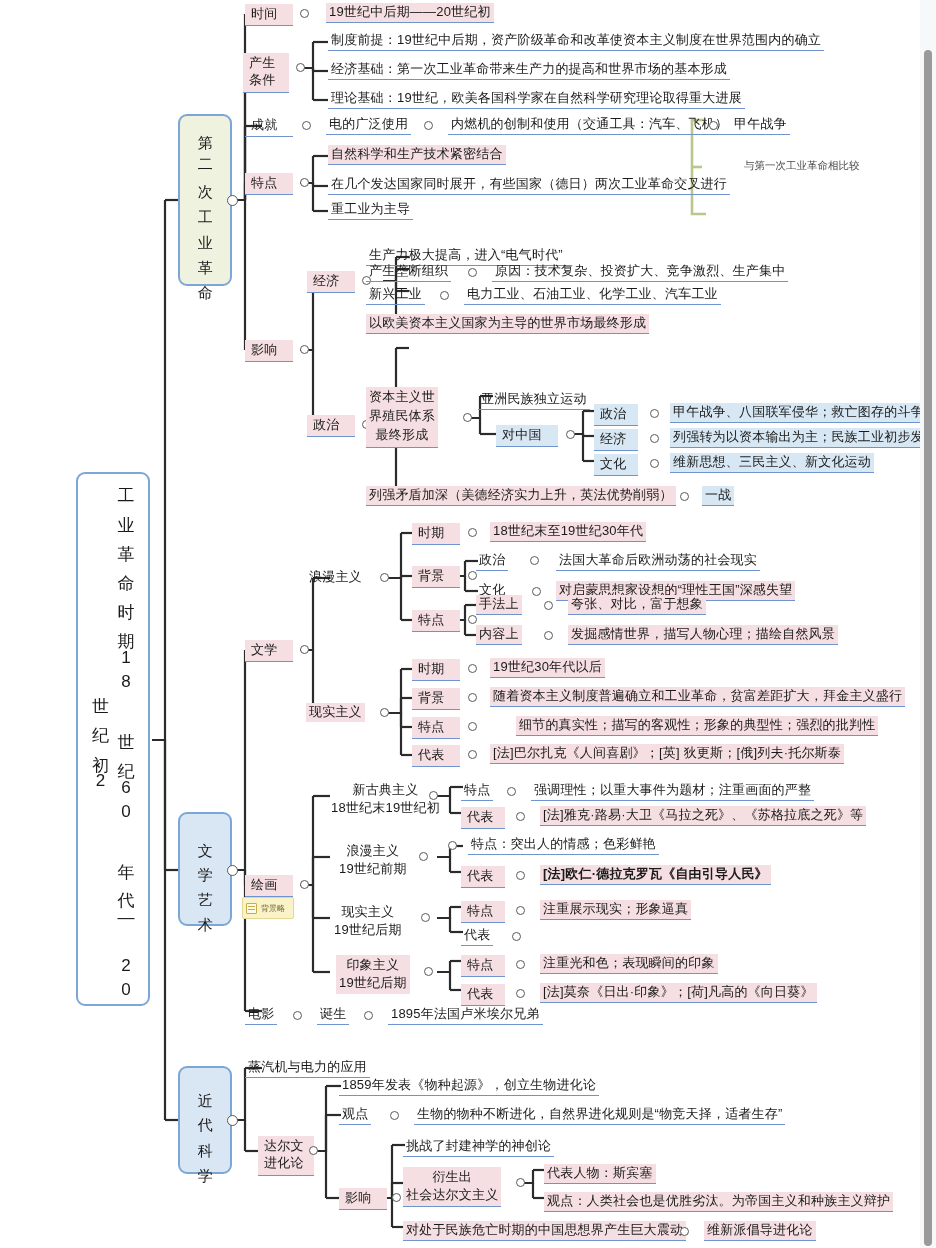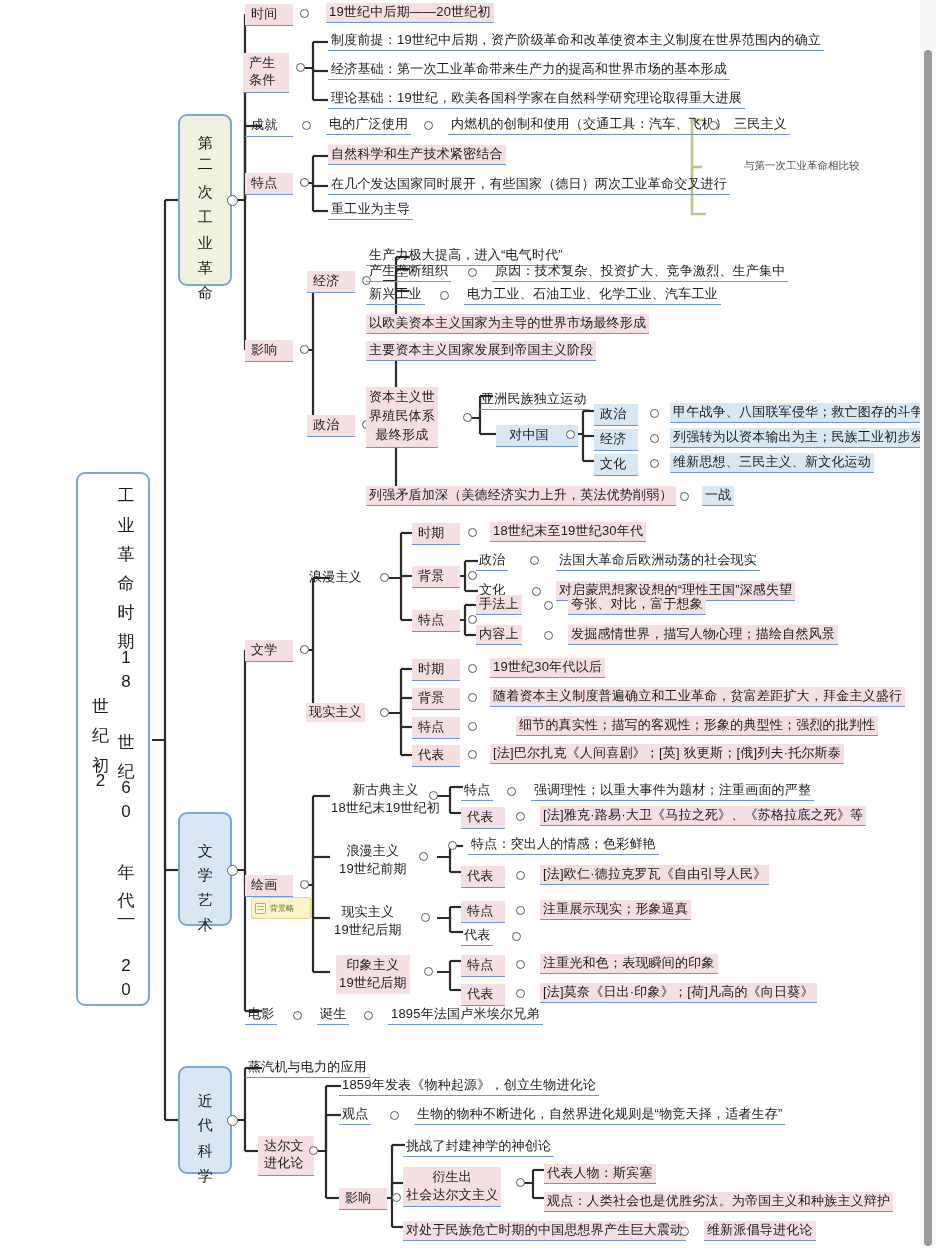--- a/index.html
+++ b/index.html
@@ -27,21 +27,20 @@
     padding:1px 3px 2px 3px;
     border-bottom:1.6px solid #6f93cf;
   }
   .pink{ background:#f6dfe2; }
   .blue{ background:#d7e8f4; }
   .plain{ background:transparent; }
   .nolineb{ border-bottom:none; }
 
   .lbl{                       
     font-size:13px;
-    text-align:center;
     padding:2px 22px 3px 6px;
     border-bottom:1.6px solid #6f93cf;
     background:#f6dfe2;
   }
   .lbl.b{ background:#d7e8f4; }
   .lbl.two{ line-height:1.3; }
 
   
   .cap{
     position:absolute;
@@ -316,21 +315,21 @@
   <div class="node txt plain" style="left:328px;top:31px;">制度前提：19世纪中后期，资产阶级革命和改革使资本主义制度在世界范围内的确立</div>
   <div class="node txt plain" style="left:328px;top:60px;">经济基础：第一次工业革命带来生产力的提高和世界市场的基本形成</div>
   <div class="node txt plain" style="left:328px;top:89px;">理论基础：19世纪，欧美各国科学家在自然科学研究理论取得重大进展</div>
 
   <div class="node lbl plain" style="left:245px;top:115px;width:48px;background:transparent;">成就</div>
   <div class="dot" style="left:302px;top:121px;"></div>
   <div class="node txt plain" style="left:326px;top:115px;">电的广泛使用</div>
   <div class="dot" style="left:424px;top:121px;"></div>
   <div class="node txt plain" style="left:448px;top:115px;">内燃机的创制和使用（交通工具：汽车、飞机）</div>
   <div class="dot" style="left:709px;top:121px;"></div>
-  <div class="node txt plain" style="left:731px;top:115px;">三民主义</div>
+  <div class="node txt plain" style="left:731px;top:115px;">甲午战争</div>
 
   <div class="node lbl" style="left:245px;top:173px;width:48px;">特点</div>
   <div class="dot" style="left:300px;top:178px;"></div>
   <div class="node txt pink" style="left:328px;top:145px;">自然科学和生产技术紧密结合</div>
   <div class="node txt plain" style="left:328px;top:175px;">在几个发达国家同时展开，有些国家（德日）两次工业革命交叉进行</div>
   <div class="node txt plain" style="left:328px;top:200px;">重工业为主导</div>
 
   <div class="ann" style="left:744px;top:158px;">与第一次工业革命相比较</div>
 
   <div class="node lbl" style="left:245px;top:340px;width:48px;">影响</div>
@@ -343,30 +342,29 @@
   <div class="dot" style="left:468px;top:268px;"></div>
   <div class="node txt plain" style="left:492px;top:262px;">原因：技术复杂、投资扩大、竞争激烈、生产集中</div>
   <div class="node txt plain" style="left:366px;top:285px;">新兴工业</div>
   <div class="dot" style="left:440px;top:291px;"></div>
   <div class="node txt plain" style="left:464px;top:285px;">电力工业、石油工业、化学工业、汽车工业</div>
   <div class="node txt pink" style="left:366px;top:314px;">以欧美资本主义国家为主导的世界市场最终形成</div>
 
   <div class="node lbl" style="left:307px;top:415px;width:48px;">政治</div>
   <div class="dot" style="left:362px;top:420px;"></div>
 
-  <div class="node txt pink" style="left:366px;top:341px;">主要资本主义国家发展到帝国主义阶段</div>
 
   <div class="node txt pink" style="left:366px;top:381px;text-align:center;line-height:1.45;margin-top:6px;">资本主义世
 界殖民体系
 最终形成</div>
   <div class="dot" style="left:463px;top:413px;"></div>
 
   <div class="node txt plain" style="left:478px;top:390px;">亚洲民族独立运动</div>
 
-  <div class="node lbl b" style="left:496px;top:425px;width:82px;">对中国</div>
+  <div class="node lbl b" style="left:496px;top:425px;width:62px;">对中国</div>
   <div class="dot" style="left:566px;top:430px;"></div>
 
   <div class="node lbl b" style="left:594px;top:404px;width:44px;">政治</div>
   <div class="dot" style="left:650px;top:409px;"></div>
   <div class="node txt blue" style="left:670px;top:403px;">甲午战争、八国联军侵华；救亡图存的斗争</div>
 
   <div class="node lbl b" style="left:594px;top:429px;width:44px;">经济</div>
   <div class="dot" style="left:650px;top:434px;"></div>
   <div class="node txt blue" style="left:670px;top:428px;">列强转为以资本输出为主；民族工业初步发展</div>
 
@@ -420,21 +418,21 @@
   <div class="node lbl" style="left:412px;top:717px;width:48px;">特点</div>
   <div class="dot" style="left:468px;top:722px;"></div>
   <div class="node txt pink" style="left:516px;top:716px;">细节的真实性；描写的客观性；形象的典型性；强烈的批判性</div>
 
   <div class="node lbl" style="left:412px;top:745px;width:48px;">代表</div>
   <div class="dot" style="left:468px;top:750px;"></div>
   <div class="node txt pink" style="left:490px;top:744px;">[法]巴尔扎克《人间喜剧》；[英] 狄更斯；[俄]列夫·托尔斯泰</div>
 
   <div class="node lbl" style="left:245px;top:875px;width:48px;">绘画</div>
   <div class="dot" style="left:300px;top:880px;"></div>
-  <div class="note" style="left:251px;top:897px;width:60px;height:22px;">
+  <div class="note" style="left:242px;top:897px;width:52px;height:22px;">
     <span class="gly"></span>
     <span>背景略</span>
   </div>
 
   <div class="node txt plain nolineb" style="left:328px;top:780px;text-align:center;line-height:1.4;">新古典主义
 18世纪末19世纪初</div>
   <div class="dot" style="left:429px;top:791px;"></div>
   <div class="node txt plain" style="left:461px;top:781px;">特点</div>
   <div class="dot" style="left:507px;top:787px;"></div>
   <div class="node txt plain" style="left:531px;top:781px;">强调理性；以重大事件为题材；注重画面的严整</div>
@@ -442,21 +440,21 @@
   <div class="dot" style="left:516px;top:812px;"></div>
   <div class="node txt pink" style="left:540px;top:806px;">[法]雅克·路易·大卫《马拉之死》、《苏格拉底之死》等</div>
 
   <div class="node txt plain nolineb" style="left:336px;top:841px;text-align:center;line-height:1.4;">浪漫主义
 19世纪前期</div>
   <div class="dot" style="left:419px;top:852px;"></div>
   <div class="dot" style="left:448px;top:841px;"></div>
   <div class="node txt plain" style="left:468px;top:835px;">特点：突出人的情感；色彩鲜艳</div>
   <div class="node lbl" style="left:461px;top:866px;width:44px;">代表</div>
   <div class="dot" style="left:516px;top:871px;"></div>
-  <div class="node txt pink" style="left:540px;top:865px;">[法]欧仁·德拉克罗瓦《自由引导人民》</div>
+  <div class="node txt pink" style="left:540px;top:865px;font-weight:bold;">[法]欧仁·德拉克罗瓦《自由引导人民》</div>
 
   <div class="node txt plain nolineb" style="left:331px;top:902px;text-align:center;line-height:1.4;">现实主义
 19世纪后期</div>
   <div class="dot" style="left:421px;top:913px;"></div>
   <div class="node lbl" style="left:461px;top:901px;width:44px;">特点</div>
   <div class="dot" style="left:516px;top:906px;"></div>
   <div class="node txt pink" style="left:540px;top:900px;">注重展示现实；形象逼真</div>
   <div class="node txt plain" style="left:461px;top:926px;">代表</div>
   <div class="dot" style="left:512px;top:932px;"></div>
 

